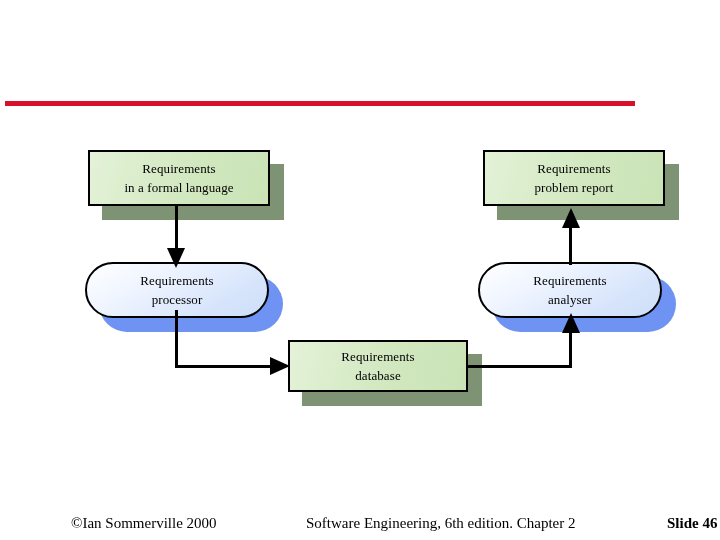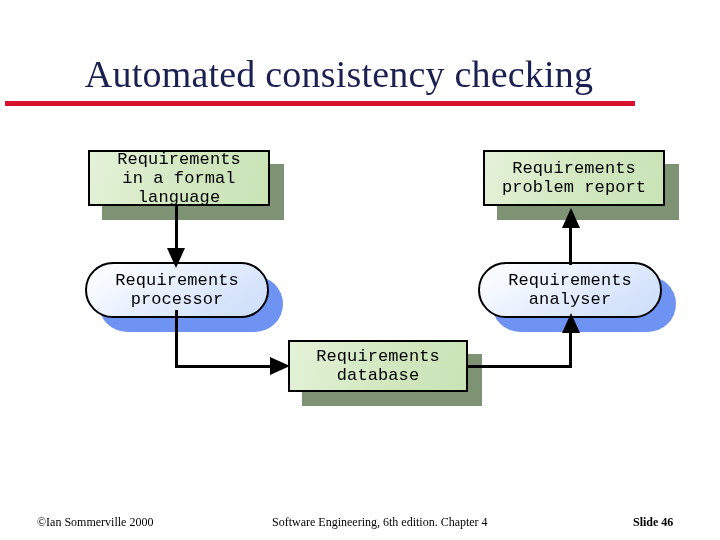--- a/index.html
+++ b/index.html
@@ -67,22 +67,22 @@
     width: 100%;
     height: 100%;
     box-sizing: border-box;
     display: flex;
     flex-direction: column;
     align-items: center;
     justify-content: center;
     text-align: center;
   }
   .node .label {
-    font-family: Liberation Mono, monospace;
-    font-size: 17px;
+    font-family: Liberation Serif, serif;
+    font-size: 13px;
     line-height: 19px;
     color: #000000;
     white-space: pre-line;
     letter-spacing: 0.1px;
   }
 
   
   .rect .shadow {
     background: #7d9374;
   }
@@ -125,34 +125,34 @@
   .arrow-right {
     border-top: 9px solid transparent;
     border-bottom: 9px solid transparent;
     border-left: 20px solid #000000;
   }
 
   
   .footer-text {
     position: absolute;
     font-family: "Liberation Serif", "DejaVu Serif", serif;
-    font-size: 12px;
+    font-size: 15px;
     color: #000000;
     white-space: nowrap;
+    margin-left: 34px;
   }
   #footer-left  { left: 37px;  top: 515px; }
   #footer-center{ left: 272px; top: 515px; }
   #footer-right { left: 633px; top: 515px; font-weight: bold; }
 </style>
 </head>
 <body>
 
 <div id="slide">
 
-  <div id="slide-title">Automated consistency checking</div>
   <div id="title-rule"></div>
 
   <div id="diagram">
 
     <div class="node rect" style="left:88px; top:150px; width:182px; height:56px;">
       <div class="shadow"></div>
       <div class="body">
         <div class="label">Requirements
 in a formal language</div>
       </div>
@@ -200,16 +200,16 @@
     <div class="line" style="left:468px; top:365px; width:104px; height:3px;"></div>
     <div class="line" style="left:569px; top:330px; width:3px; height:38px;"></div>
     <div class="arrow arrow-up" style="left:562px; top:313px;"></div>
 
     <div class="line" style="left:569px; top:225px; width:3px; height:40px;"></div>
     <div class="arrow arrow-up" style="left:562px; top:208px;"></div>
 
   </div>
 
   <div class="footer-text" id="footer-left">©Ian Sommerville 2000</div>
-  <div class="footer-text" id="footer-center">Software Engineering, 6th edition. Chapter 4</div>
+  <div class="footer-text" id="footer-center">Software Engineering, 6th edition. Chapter 2</div>
   <div class="footer-text" id="footer-right">Slide  46</div>
 
 </div>
 
 </body></html>

